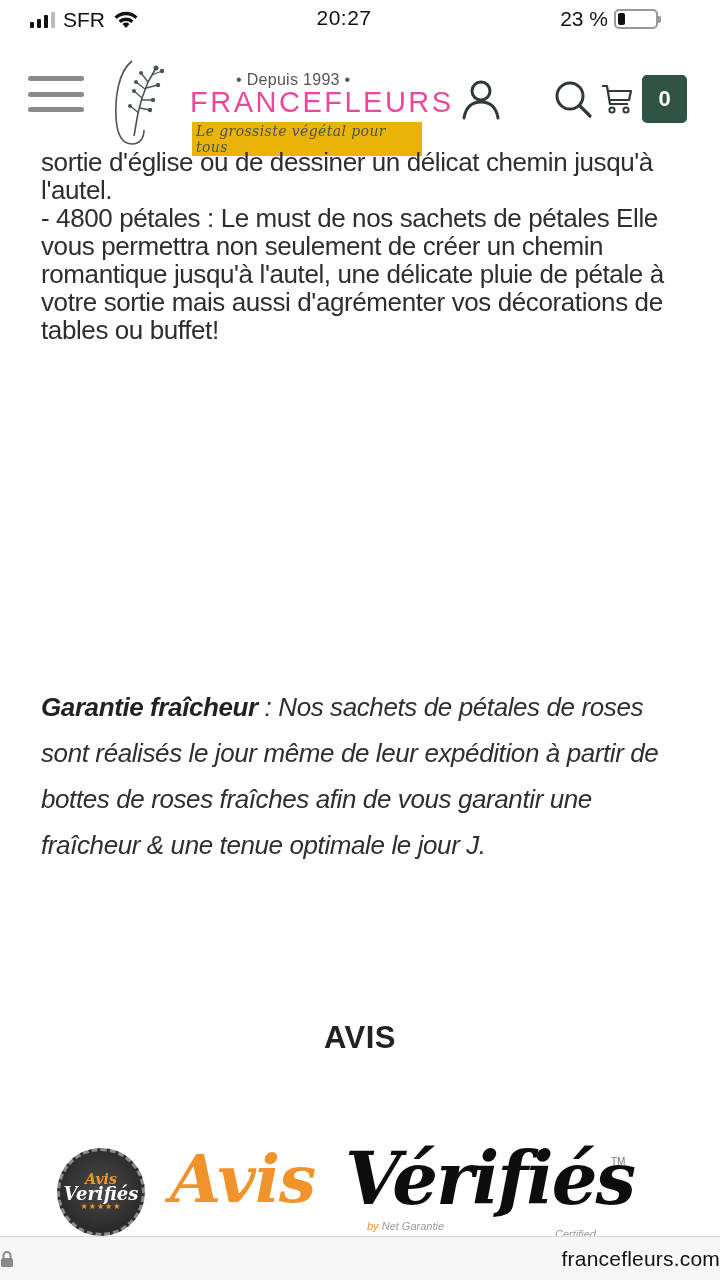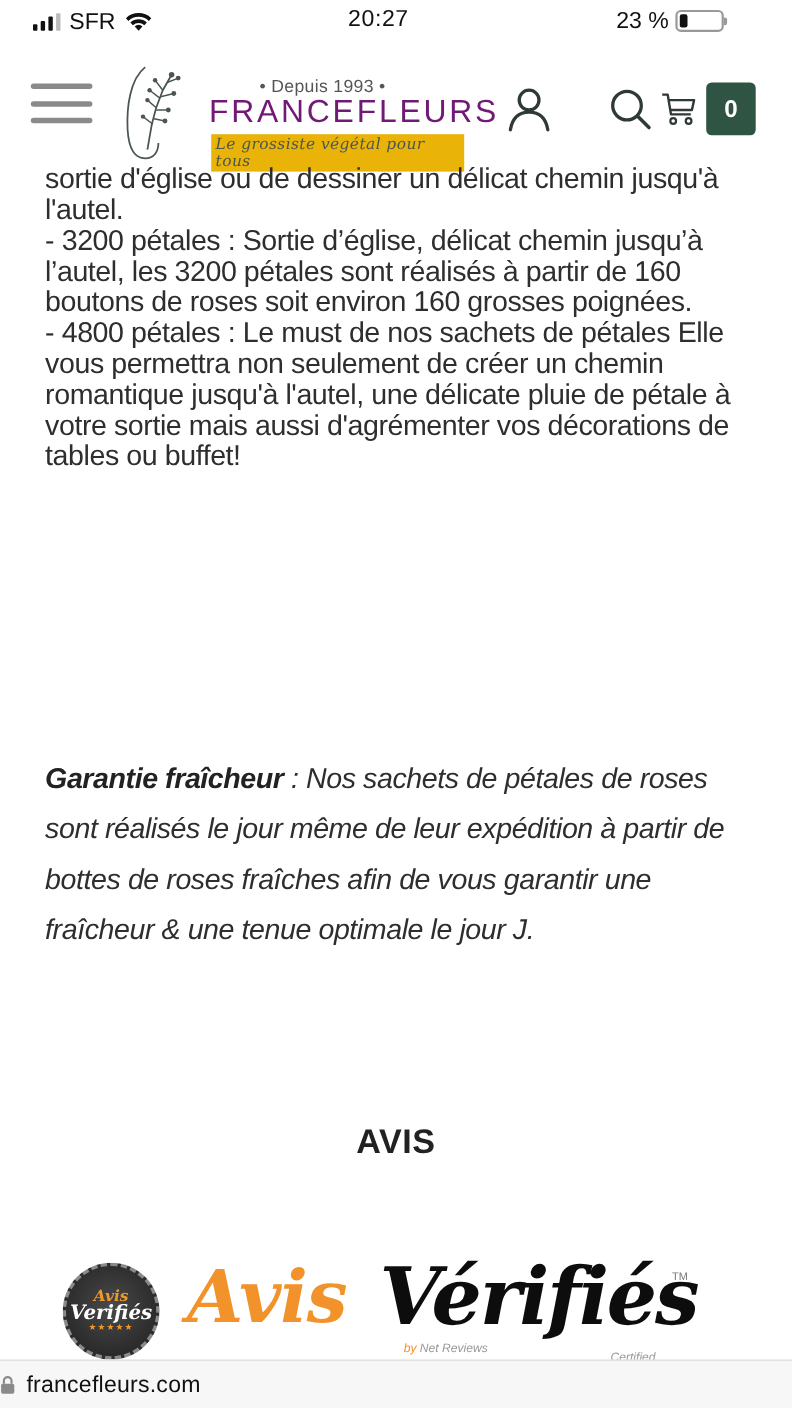--- a/index.html
+++ b/index.html
@@ -21,21 +21,21 @@
     .battery::after { content: ""; position: absolute; right: -5px; top: 5px; width: 3px; height: 7px; background: #999; border-radius: 0 2px 2px 0; }
     .battery-fill { position: absolute; left: 2px; top: 2px; bottom: 2px; width: 7px; background: #111; border-radius: 2px; }
 
     
     .header { position: absolute; top: 44px; left: 0; width: 720px; height: 108px; background: #fff; }
     .hamburger { position: absolute; left: 28px; top: 32px; width: 56px; height: 36px; display: flex; flex-direction: column; justify-content: space-between; cursor: pointer; }
     .hamburger span { display: block; height: 5px; background: #8a8a8a; border-radius: 3px; }
     .logo { position: absolute; left: 112px; top: 14px; width: 310px; height: 90px; }
     .logo-emblem { position: absolute; left: 0; top: 0; width: 60px; height: 88px; }
     .logo-since { position: absolute; left: 78px; top: 13px; font-size: 16px; color: #555; letter-spacing: 0.3px; margin-left: 46px; }
-    .logo-name { position: absolute; left: 78px; top: 28px; font-size: 29px; color: #701a75; letter-spacing: 2.5px; font-weight: normal; }
+    .logo-name { position: absolute; left: 78px; top: 28px; font-size: 29px; color: #ec4899; letter-spacing: 2.5px; font-weight: normal; }
     .logo-tagline { position: absolute; left: 80px; top: 64px; font-size: 14px; font-style: italic; color: #4a5550; background: #eab308; padding: 1px 4px; font-family: "DejaVu Serif", serif; letter-spacing: 0.4px; }
     .icon-btn { position: absolute; cursor: pointer; }
     .user-icon { left: 460px; top: 34px; width: 42px; height: 42px; }
     .search-icon { left: 554px; top: 36px; width: 40px; height: 40px; }
     .cart-icon { left: 600px; top: 38px; width: 34px; height: 34px; }
     .cart-count { position: absolute; left: 642px; top: 31px; width: 45px; height: 48px; background: #2f5444; border-radius: 5px; color: #fff; font-size: 22px; font-weight: bold; display: flex; align-items: center; justify-content: center; cursor: pointer; }
 
     
     .content { position: absolute; top: 148px; left: 41px; width: 650px; font-family: "Liberation Sans", sans-serif; font-size: 26px; line-height: 28px; color: #2e2e2e; letter-spacing: -0.4px; }
     .content p { margin: 0; }
@@ -51,21 +51,21 @@
     .seal-mid { color: #fff; font-family: "DejaVu Serif", serif; font-style: italic; font-weight: bold; font-size: 18px; line-height: 16px; }
     .seal-stars { color: #f2982a; font-size: 8px; letter-spacing: 1px; line-height: 10px; }
     .brand-avis { position: absolute; left: 115px; top: 0px; font-family: "DejaVu Serif", serif; font-style: italic; font-weight: bold; font-size: 66px; color: #f2922a; letter-spacing: -1px; }
     .brand-verifies { position: absolute; left: 290px; top: -4px; font-family: "DejaVu Serif", serif; font-style: italic; font-weight: bold; font-size: 72px; color: #0d0d0d; letter-spacing: -2px; }
     .brand-tm { position: absolute; left: 556px; top: 16px; font-size: 10px; color: #777; }
     .brand-by { position: absolute; left: 312px; top: 80px; font-size: 11px; font-style: italic; color: #999; }
     .brand-by span { color: #f2922a; }
     .brand-certified { position: absolute; left: 500px; top: 88px; font-size: 11px; font-style: italic; color: #999; }
 
     
-    .url-bar { position: absolute; top: 1236px; left: 0; width: 720px; height: 44px; background: #f7f7f7; border-top: 1px solid #d8d8d8; display: flex; align-items: center; justify-content: flex-start; gap: 10px; }
+    .url-bar { position: absolute; top: 1236px; left: 0; width: 720px; height: 44px; background: #f7f7f7; border-top: 1px solid #d8d8d8; display: flex; align-items: center; justify-content: space-between; gap: 10px; }
     .lock-icon { width: 14px; height: 18px; position: relative; }
     .url-text { font-size: 21px; color: #111; letter-spacing: 0.2px; }
   </style>
 </head>
 <body>
 
 <div class="status-bar">
   <div class="sb-left">
     <div class="signal">
       <span style="height:6px"></span>
@@ -128,40 +128,39 @@
     <path d="M2 4 L7 4 L10 22 L28 22" fill="none" stroke="#2f3a37" stroke-width="2.2" stroke-linejoin="round"></path>
     <path d="M8 9 L31 9 L29 18 L10 18" fill="none" stroke="#2f3a37" stroke-width="2.2" stroke-linejoin="round"></path>
     <circle cx="12" cy="28" r="2.6" fill="none" stroke="#2f3a37" stroke-width="2"></circle>
     <circle cx="26" cy="28" r="2.6" fill="none" stroke="#2f3a37" stroke-width="2"></circle>
   </svg>
   <div class="cart-count">0</div>
 </div>
 
 <div class="content">
   <p>sortie d'église ou de dessiner un délicat chemin jusqu'à l'autel.</p>
-  <p>- 3200 pétales : Sortie d’église, délicat chemin jusqu’à l’autel, les 3200 pétales sont réalisés à partir de 160 boutons de roses soit environ 160 grosses poignées.</p>
   <p>- 4800 pétales : Le must de nos sachets de pétales Elle vous permettra non seulement de créer un chemin romantique jusqu'à l'autel, une délicate pluie de pétale à votre sortie mais aussi d'agrémenter vos décorations de tables ou buffet!</p>
 </div>
 
 <div class="guarantee">
   <b>Garantie fraîcheur</b><span> : Nos sachets de pétales de roses sont réalisés le jour même de leur expédition à partir de bottes de roses fraîches afin de vous garantir une fraîcheur &amp; une tenue optimale le jour J.</span>
 </div>
 
 <div class="avis-title">AVIS</div>
 
 <div class="avis-logo">
   <div class="seal">
     <span class="seal-top">Avis</span>
     <span class="seal-mid">Verifiés</span>
     <span class="seal-stars">★★★★★</span>
   </div>
   <span class="brand-avis">Avis</span>
   <span class="brand-verifies">Vérifiés</span>
   <span class="brand-tm">TM</span>
-  <span class="brand-by"><span>by</span> <span style="color:#999">Net Reviews</span></span>
+  <span class="brand-by"><span>by</span> <span style="color:#999">Net Garantie</span></span>
   <span class="brand-certified">Certified</span>
 </div>
 
 <div class="url-bar">
   <svg class="lock-icon" viewBox="0 0 14 18">
     <path d="M3.5 8 L3.5 5.5 A3.5 3.5 0 0 1 10.5 5.5 L10.5 8" fill="none" stroke="#8a8a8a" stroke-width="2"></path>
     <rect x="1" y="8" width="12" height="9" rx="1.5" fill="#8a8a8a"></rect>
   </svg>
   <span class="url-text">francefleurs.com</span>
 </div>

